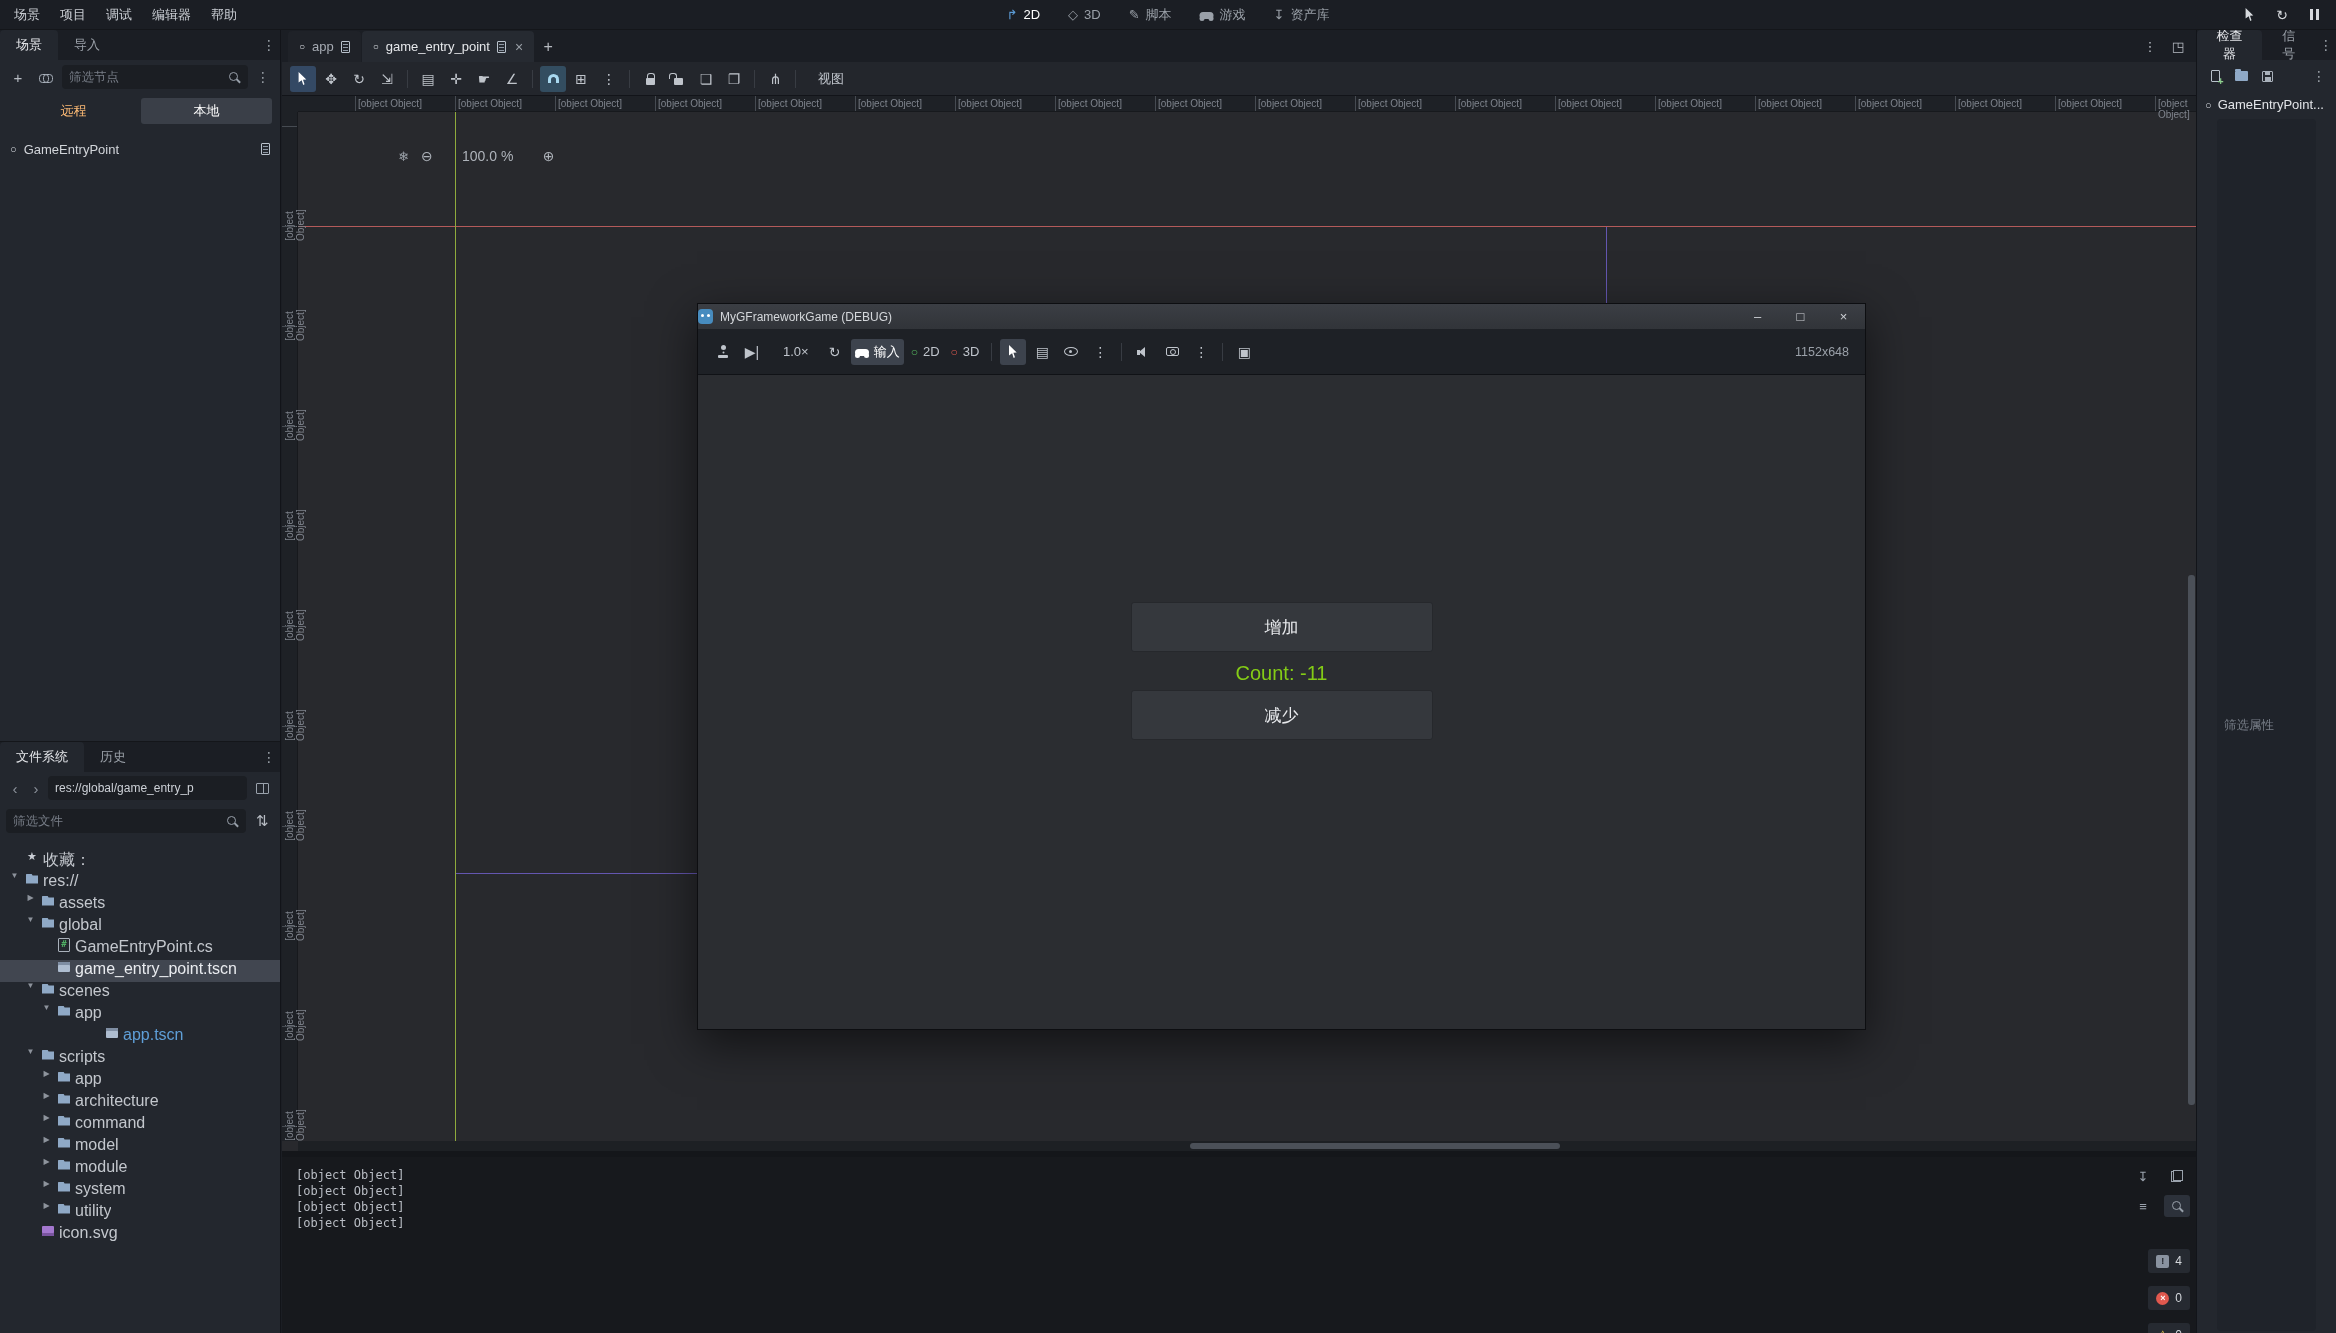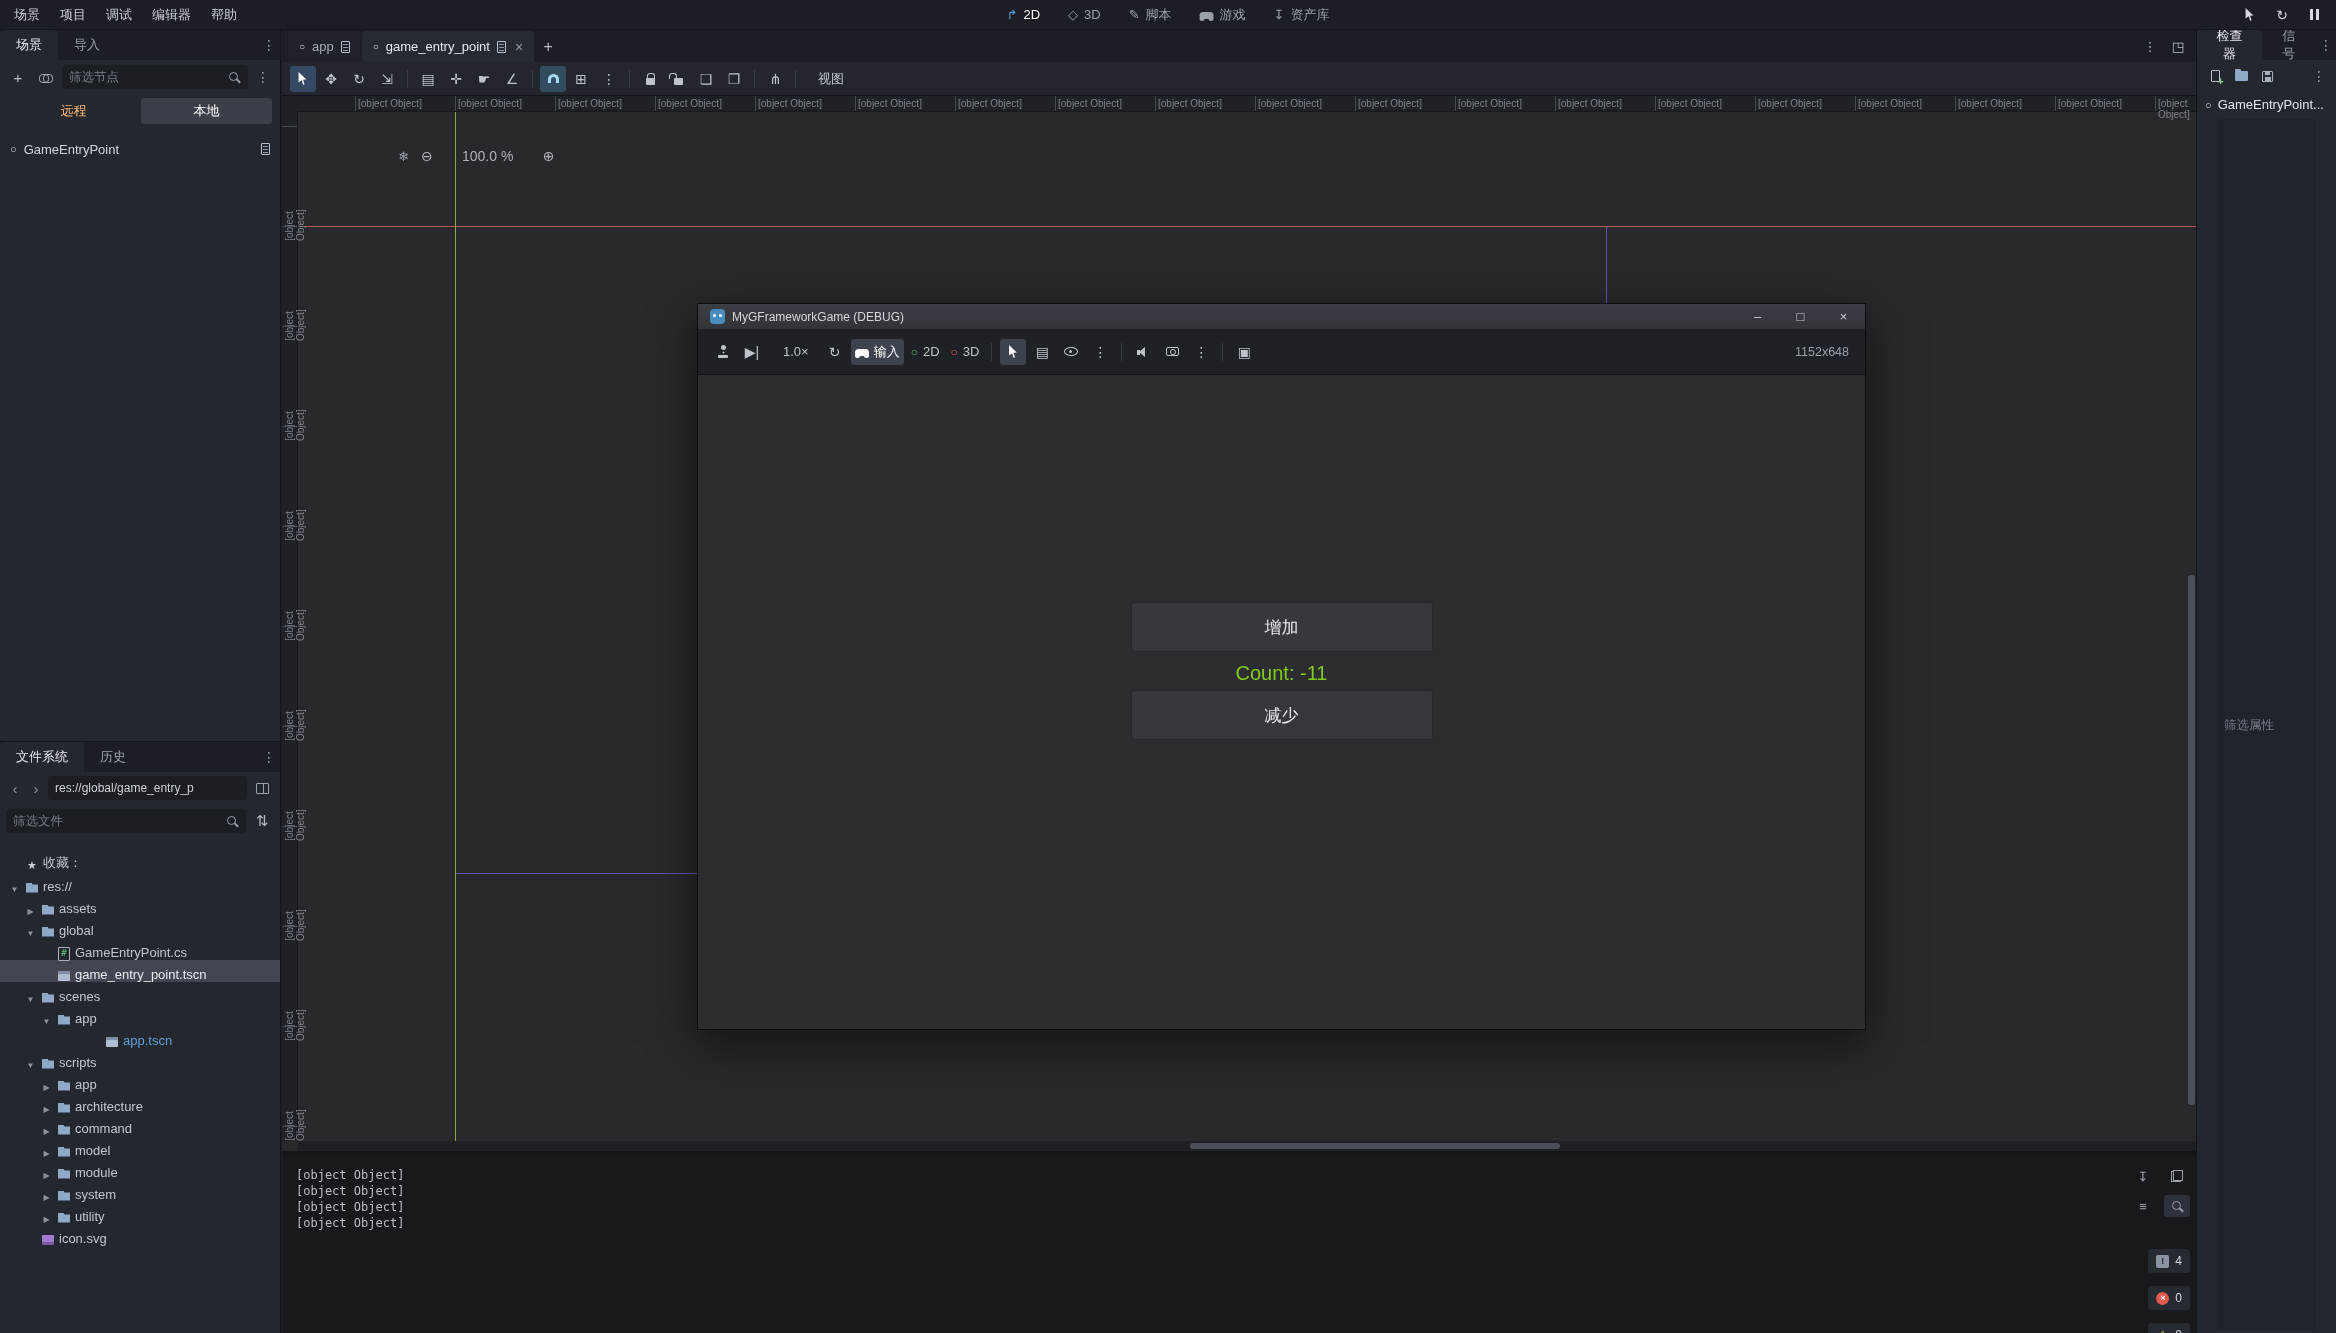--- a/index.html
+++ b/index.html
@@ -105,21 +105,21 @@
   .stree{padding-top:8px;flex:1}
   .srow{display:flex;align-items:center;height:26px;padding:0 10px;gap:7px;color:#d2d5da}
   .circ{font-size:11px;color:#d5d9de;flex:none}
   .rowscript{margin-left:auto}
 
   .fs-nav{display:flex;align-items:center;gap:3px;padding:4px 6px;flex:none}
   .navbtn{width:18px;height:24px;display:flex;align-items:center;justify-content:center;color:#8d939c;font-size:15px}
   .pathbox{flex:1;min-width:0;height:24px;background:#1b1e23;border-radius:4px;display:flex;align-items:center;padding:0 7px;
     font-size:12px;color:#cdd1d7;overflow:hidden;white-space:nowrap}
   .fstree{flex:1;overflow:hidden;padding-top:12px}
-  .fsrow{display:flex;align-items:flex-end;height:22px;font-size:13px;color:#c3c7cd;gap:4px;padding-right:6px}
+  .fsrow{display:flex;align-items:flex-start;height:22px;font-size:16px;color:#c3c7cd;gap:4px;padding-right:6px}
   .exp{width:13px;text-align:center;font-size:8px;color:#8d939c;flex:none;line-height:1}
   .exp-open .exp::before{content:"▼"}
   .exp-closed .exp::before{content:"▶"}
   .fico{width:14px;height:13px;display:flex;align-items:center;justify-content:center;flex:none}
   .flabel{white-space:nowrap;overflow:hidden;text-overflow:ellipsis}
   .lvl0{padding-left:8px}.lvl1{padding-left:24px}.lvl2{padding-left:40px}.lvl3{padding-left:88px}
   .fsrow.selected{background:var(--selection-gray,#414650);color:#e9ebef}
   .fsrow.open-scene .flabel{color:var(--open-scene-blue,#5f9fd8)}
   .ic-star .fico::before{content:"★";color:#c9cdd4;font-size:11px}
   .ic-folder .fico::before{content:"";width:12px;height:10px;background:var(--folder-blue,#8fa9c6);
@@ -198,21 +198,21 @@
   .b-red .bico{background:var(--error-red,#e0584e);border-radius:50%;color:#fff}
   .b-red .bico::before{content:"×"}
   .b-yellow .bico{color:var(--warning-yellow,#e0c04f);font-size:13px}
   .b-yellow .bico::before{content:"⚠"}
   .bcount{font-size:12px;color:#d4d7dc}
 
   
   #game-window{position:absolute;left:697px;top:303px;width:1169px;height:727px;z-index:30;
     border:1px solid #0d0e11;box-shadow:0 14px 44px rgba(0,0,0,.55);display:flex;flex-direction:column;background:#2b2d31}
   .gw-title{height:25px;background:linear-gradient(180deg,#3b3e44,#313439);display:flex;align-items:center;
-    gap:7px;padding-left:12px;flex:none}
+    gap:7px;padding-left:0;flex:none}
   .gw-title-text{font-size:12px;color:#d4d7db}
   .gw-ctrls{margin-left:auto;display:flex;height:100%}
   .gwc{width:43px;height:100%;display:flex;align-items:center;justify-content:center;color:#cdd0d5;font-size:13px}
   .gw-toolbar{height:46px;background:#1e2126;border-bottom:1px solid #101216;display:flex;align-items:center;
     padding:0 12px;flex:none}
   .gw-tools{display:flex;align-items:center;gap:3px}
   .gw-tools .tbtn.active{background:#3d434d;color:#fff}
   .gw-res{margin-left:auto;color:#9aa0a8;font-size:12.5px;padding-right:4px}
   .gw-content{position:relative;flex:1;background:#2b2d31}
   .gbtn{position:absolute;left:50%;transform:translateX(-50%);width:302px;height:50px;background:#35383d;

